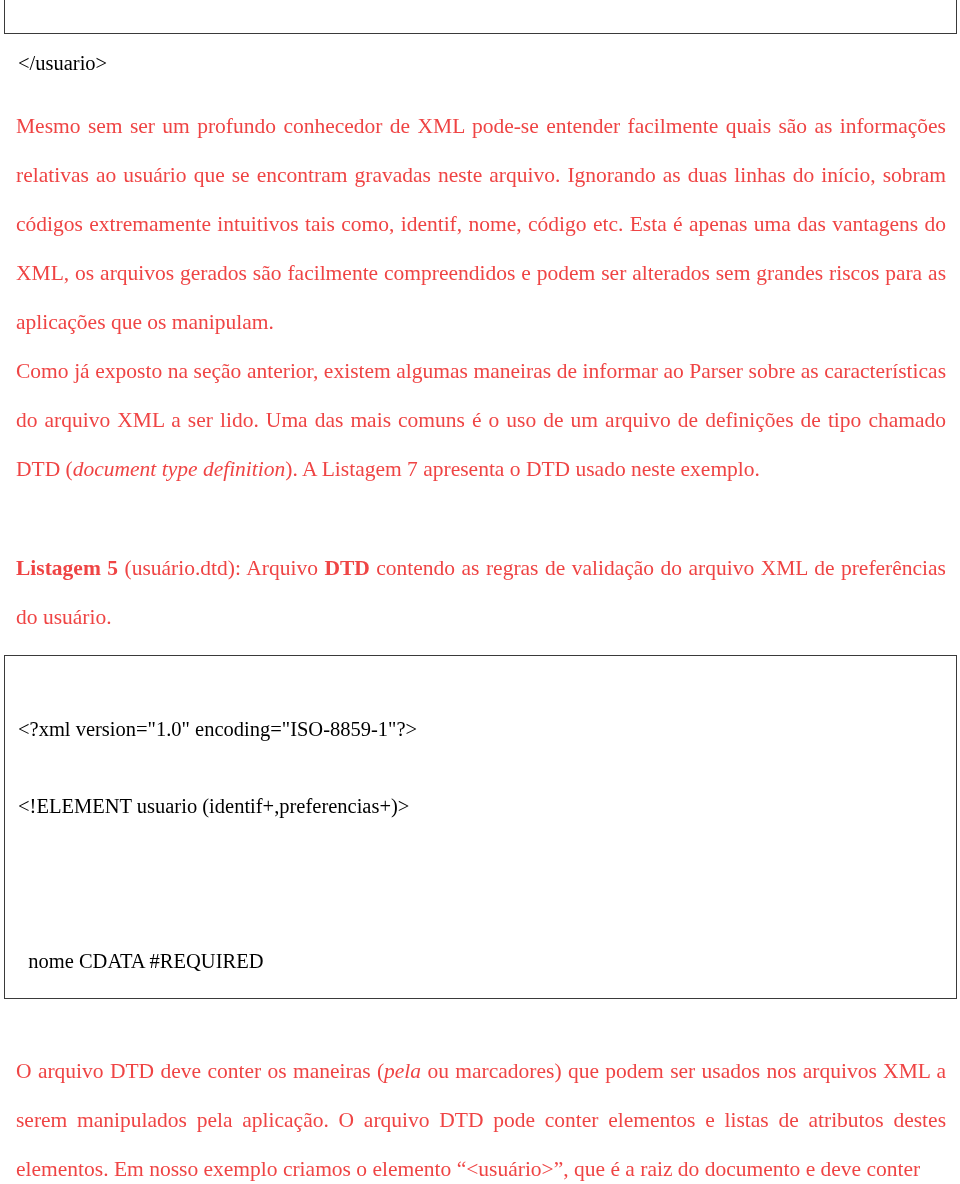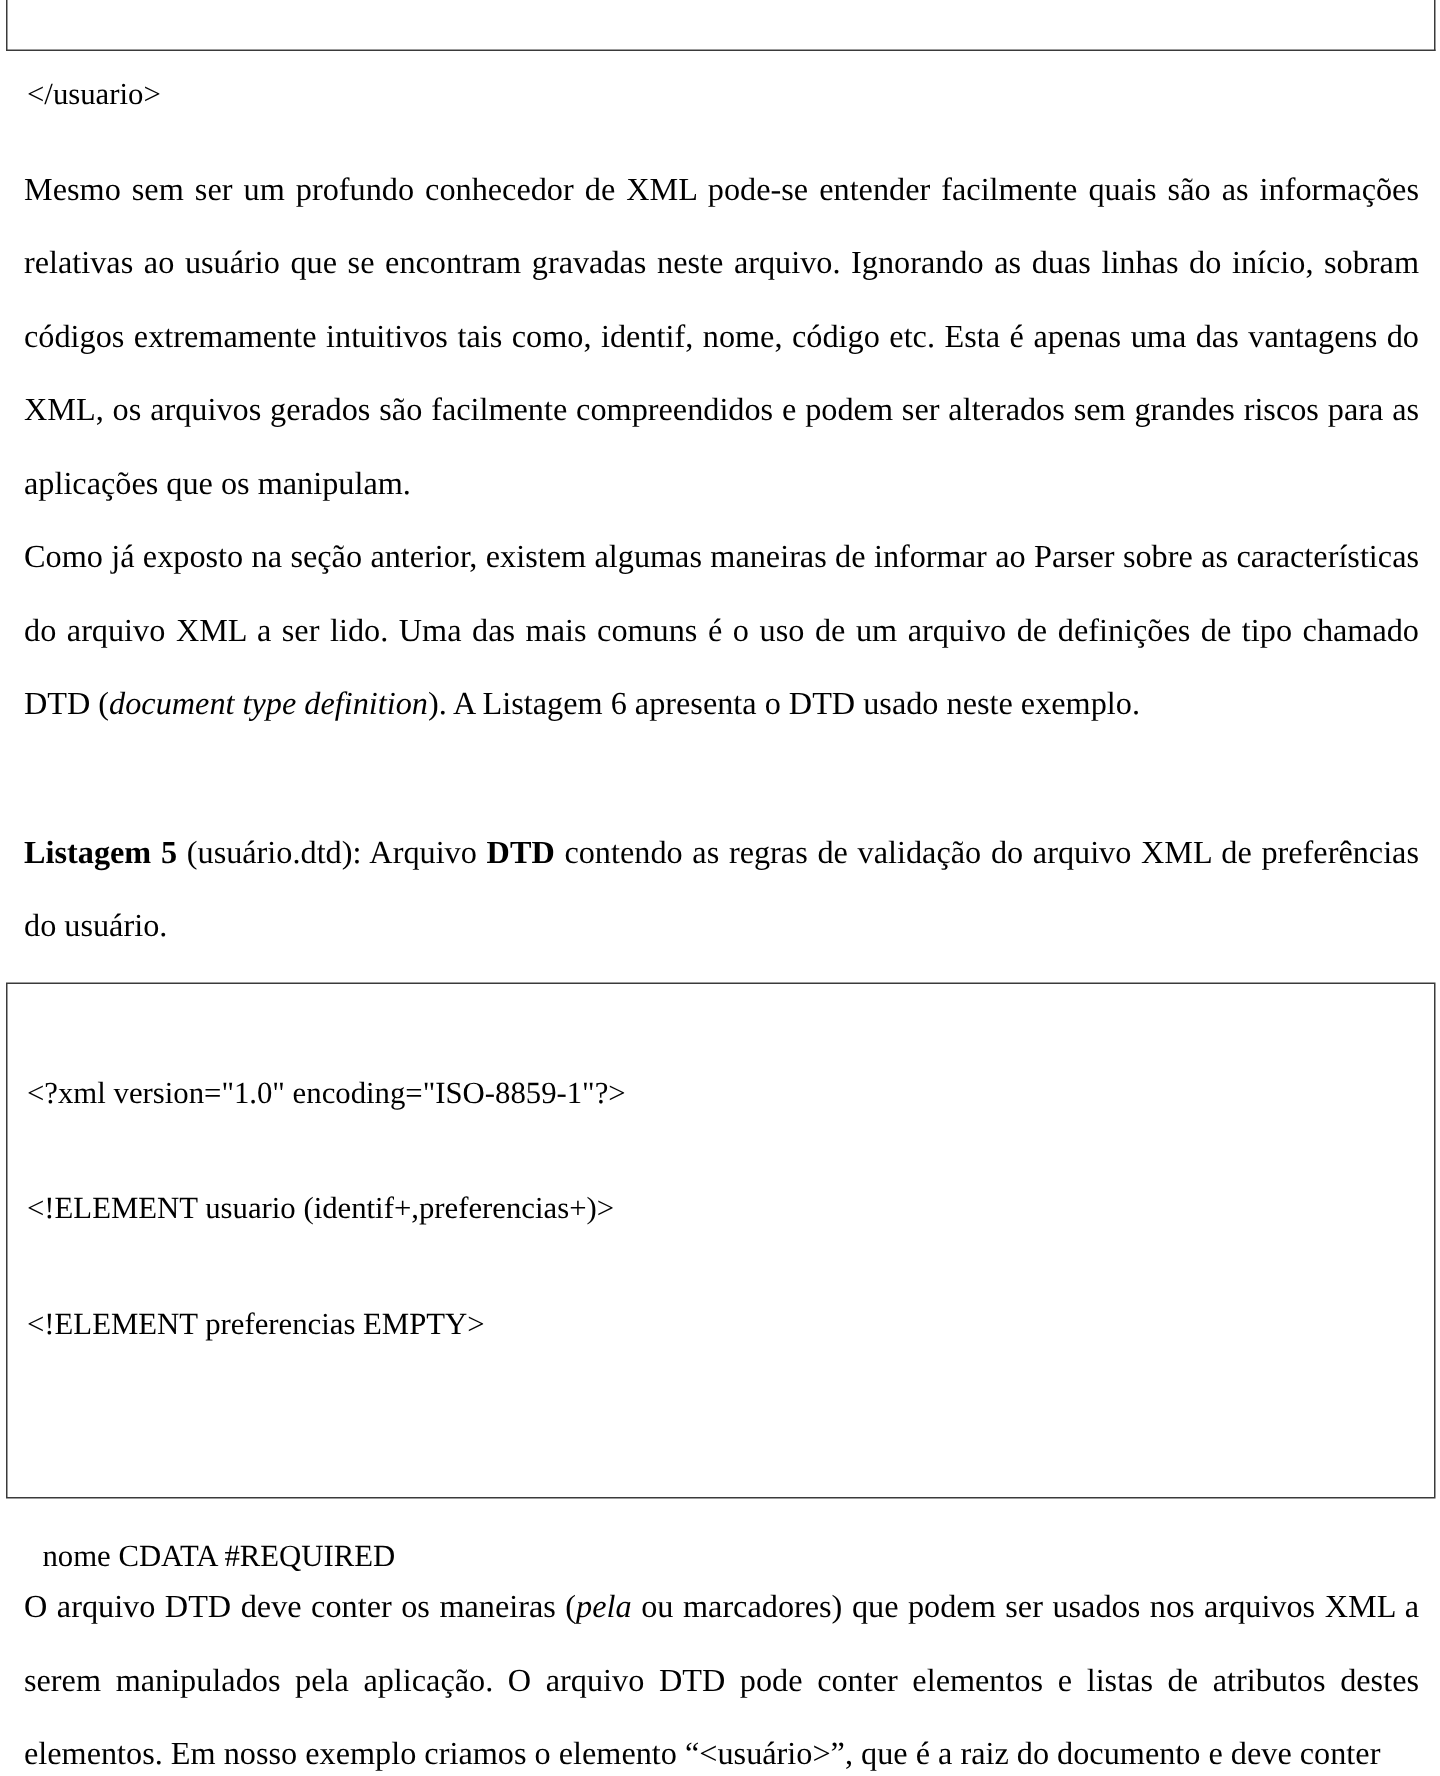--- a/index.html
+++ b/index.html
@@ -59,21 +59,21 @@
 
   
   .para {
     position: absolute;
     left: 16px;
     width: 930px;
     font-size: 21.5px;
     line-height: 49px;
     text-align: justify;
     text-justify: inter-word;
-    color: #000000;
+    color: #ef4444;
   }
 
   .p1 { top: 80px; }
   .p2 { top: 325px; }
   .p3 { top: 522px; }
   .p4 { top: 1025px; }
 
   .para b { font-weight: bold; }
   .para i { font-style: italic; }
 </style>
@@ -81,28 +81,27 @@
 <body>
 
 <div class="page">
 
   <div class="code-box code-box--continued">
     <span class="code-line">&lt;/usuario&gt;</span>
   </div>
 
   <p class="para p1">Mesmo sem ser um profundo conhecedor de XML pode-se entender facilmente quais são as informações relativas ao usuário que se encontram gravadas neste arquivo. Ignorando as duas linhas do início, sobram códigos extremamente intuitivos tais como, identif, nome, código etc. Esta é apenas uma das vantagens do XML, os arquivos gerados são facilmente compreendidos e podem ser alterados sem grandes riscos para as aplicações que os manipulam.</p>
 
-  <p class="para p2"><span>Como já exposto na seção anterior, existem algumas maneiras de informar ao Parser sobre as características do arquivo XML a ser lido. Uma das mais comuns é o uso de um arquivo de definições de tipo chamado DTD (</span><i>document type definition</i><span>). A Listagem 6 apresenta o DTD usado neste exemplo.</span></p>
+  <p class="para p2"><span>Como já exposto na seção anterior, existem algumas maneiras de informar ao Parser sobre as características do arquivo XML a ser lido. Uma das mais comuns é o uso de um arquivo de definições de tipo chamado DTD (</span><i>document type definition</i><span>). A Listagem 7 apresenta o DTD usado neste exemplo.</span></p>
 
   <p class="para p3"><b>Listagem 5</b><span> (usuário.dtd): Arquivo </span><b>DTD</b><span> contendo as regras de validação do arquivo XML de preferências do usuário.</span></p>
 
   <div class="code-box code-box--listing">
     <span class="code-line">&lt;?xml version="1.0" encoding="ISO-8859-1"?&gt;</span>
     <span class="code-line">&lt;!ELEMENT usuario (identif+,preferencias+)&gt;</span>
-    <span class="code-line">&lt;!ELEMENT preferencias EMPTY&gt;</span>
     <span class="code-line">&nbsp;</span>
     <span class="code-line">  nome CDATA #REQUIRED</span>
     
     
     
     
     
     
   </div>
 

